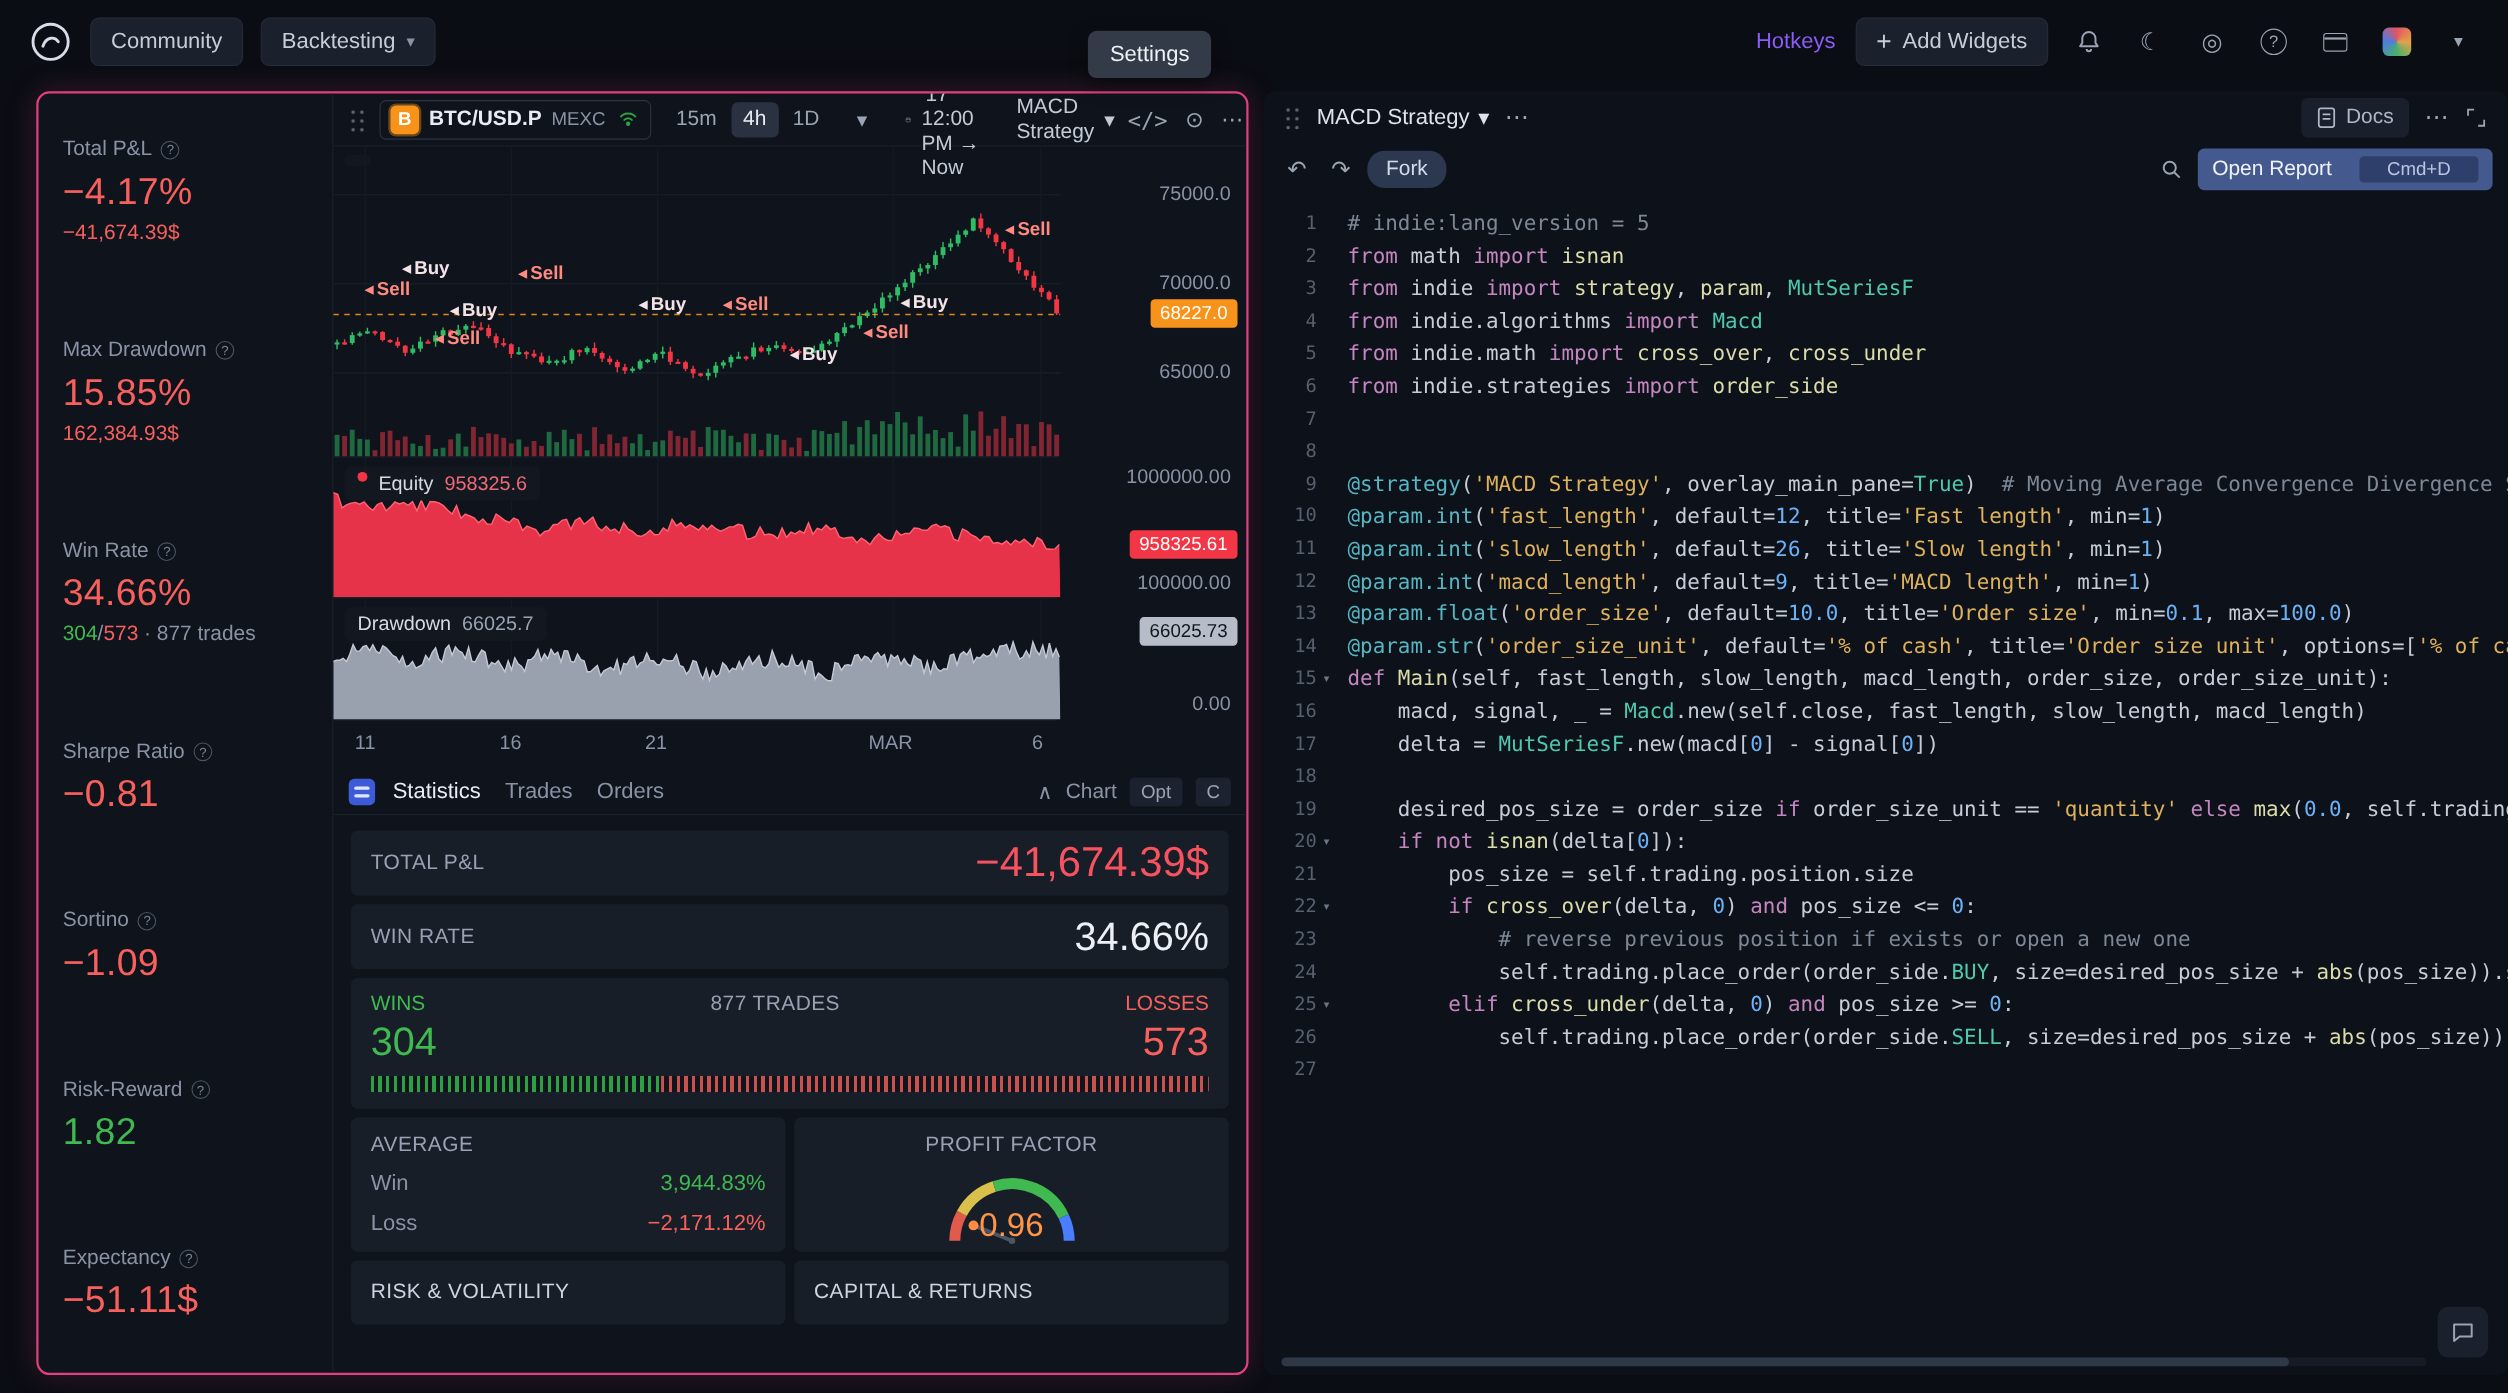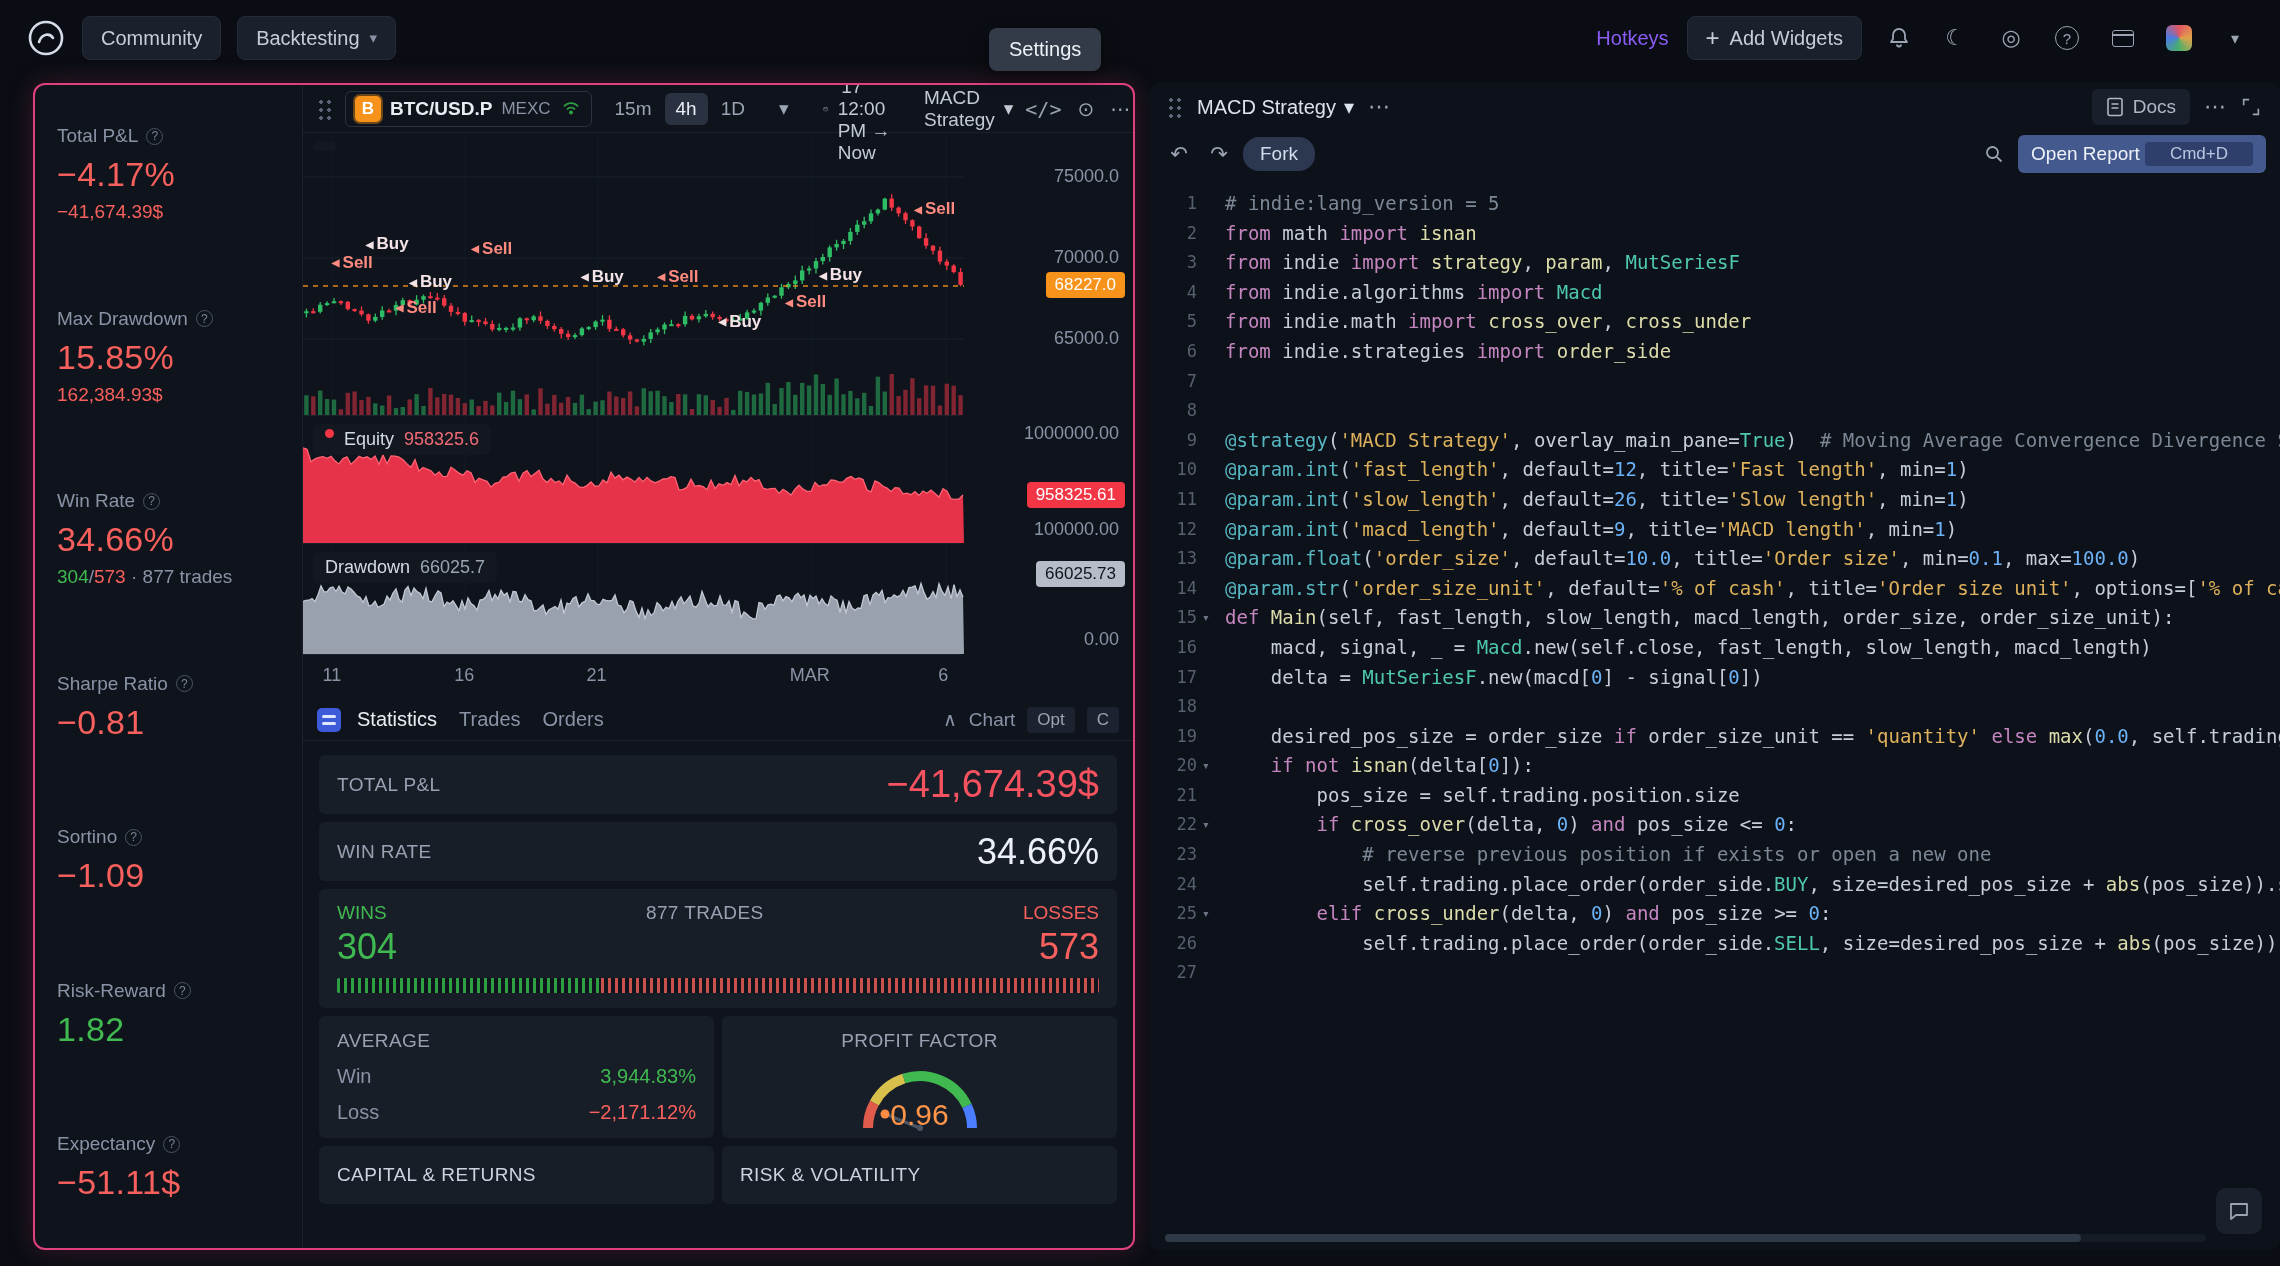--- a/index.html
+++ b/index.html
@@ -100,21 +100,21 @@
   
   .editor{position:absolute;left:1149px;top:83px;right:0;height:1167px;background:#0d1119;border-radius:10px;overflow:hidden}
   .ed-head1{height:48px;display:flex;align-items:center;gap:14px;padding:0 18px}
   .ed-title{font-size:20px;color:#dde3ed;display:flex;align-items:center;gap:8px;cursor:pointer}
   .dots3{color:#9aa4b2;font-size:22px;cursor:pointer}
   .ed-right{margin-left:auto;display:flex;align-items:center;gap:14px}
   .docs{background:#1a202b;border-radius:6px;padding:7px 14px;display:flex;align-items:center;gap:9px;font-size:19px;color:#aeb7c6;cursor:pointer}
   .ed-head2{height:46px;display:flex;align-items:center;gap:8px;padding:0 14px}
   .ubtn{width:32px;height:32px;display:flex;align-items:center;justify-content:center;color:#9aa4b2;font-size:21px;cursor:pointer}
   .fork{background:#2b3850;color:#d2dcec;font-size:19px;border-radius:16px;padding:6px 17px;cursor:pointer}
-  .openrep{background:#44598e;color:#eef2f8;font-size:19px;border-radius:6px;padding:7px 13px;display:flex;align-items:center;gap:5px;cursor:pointer}
+  .openrep{background:#44598e;color:#eef2f8;font-size:19px;border-radius:6px;padding:7px 13px;display:flex;align-items:center;gap:25px;cursor:pointer}
   .kbd{background:#2e3f6b;border-radius:4px;padding:2px 25px;font-size:17px;color:#b9c6e2}
   .code{position:absolute;top:94px;left:0;right:0;bottom:26px;overflow:hidden;padding-top:12px;font-family:"DejaVu Sans Mono",monospace;font-size:19px;line-height:29.6px}
   .code-line{display:flex;white-space:pre}
   .gutter{width:66px;flex:none;display:flex;justify-content:flex-end;align-items:center}
   .num{width:40px;text-align:right;color:#57606f;font-size:17px}
   .fold{width:18px;text-align:center;color:#6b7585;font-size:13px}
   .lc{padding-left:10px}
   .tok-c{color:#7d8896}.tok-k{color:#c586c0}.tok-s{color:#deb15c}.tok-n{color:#6cb2f7}
   .tok-d{color:#56b6c2}.tok-t{color:#4ec9b0}.tok-f{color:#dcdcaa}.tok-p{color:#c6cdd9}
   .hscroll{position:absolute;left:16px;right:74px;bottom:8px;height:8px;border-radius:4px;background:#161c26}
@@ -695,22 +695,22 @@
             <path d="M58.9 22.6 A52 52 0 0 1 122 49.9" stroke="#3fb950" stroke-width="10" fill="none"></path>
             <path d="M122 49.9 A52 52 0 0 1 127 72" stroke="#4a7dff" stroke-width="10" fill="none"></path>
             <line x1="75" y1="72" x2="40" y2="58" stroke="#4b5563" stroke-width="3.5"></line>
             <circle cx="40" cy="58" r="4.5" fill="#ff8c42"></circle>
             <circle cx="75" cy="72" r="3" fill="#4b5563"></circle>
           </svg>
           <div class="pf-value">0.96</div>
         </div>
       </div>
       <div class="sections-row">
+        <div class="section-card">RISK &amp; VOLATILITY</div>
         <div class="section-card">CAPITAL &amp; RETURNS</div>
-        <div class="section-card">RISK &amp; VOLATILITY</div>
       </div>
     </div>
   </div>
 </div>
 
 <div class="editor">
   <div class="ed-head1">
     <div class="drag"></div>
     <div class="ed-title">
       <span>MACD Strategy</span>

